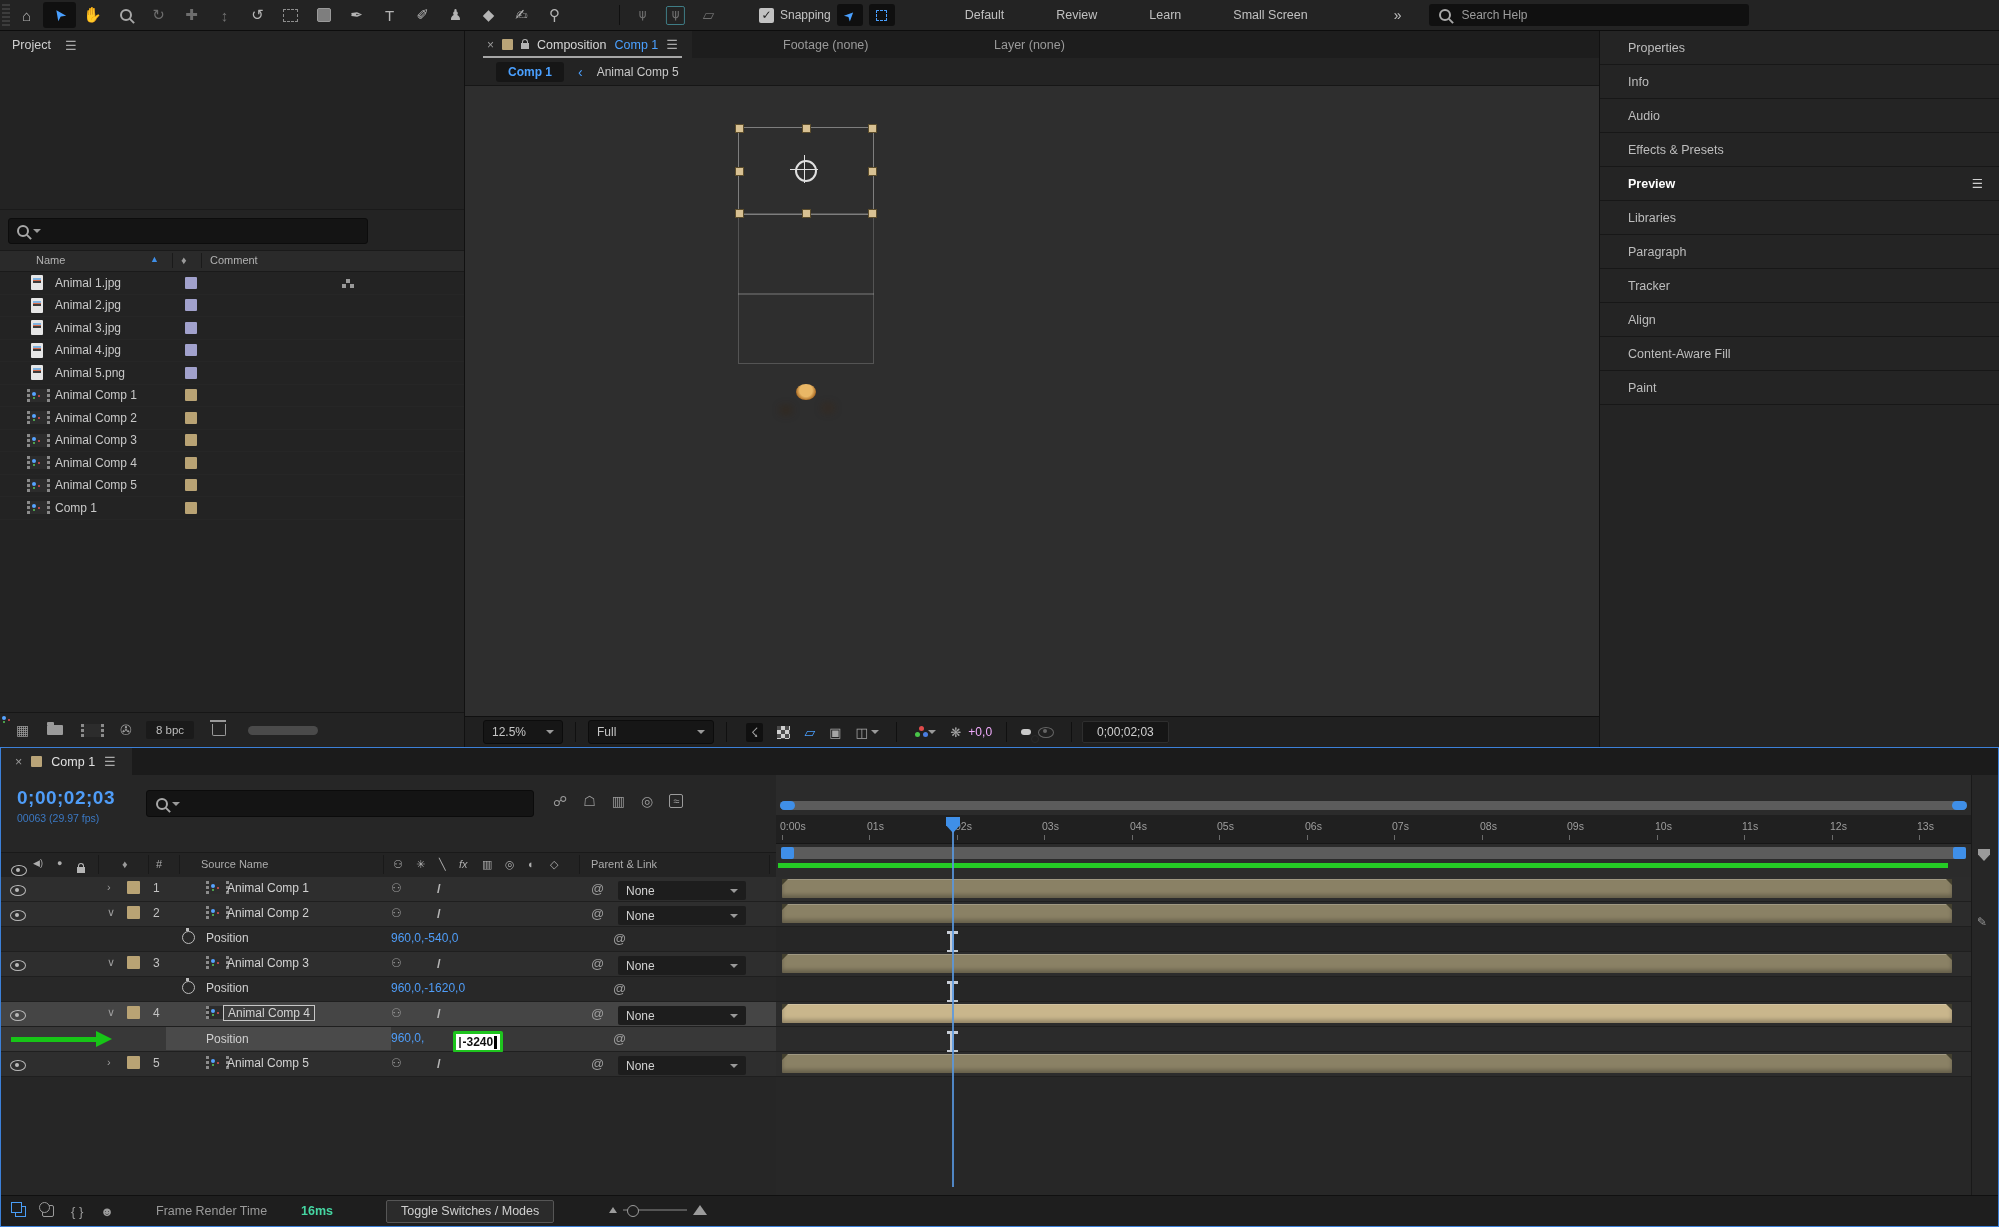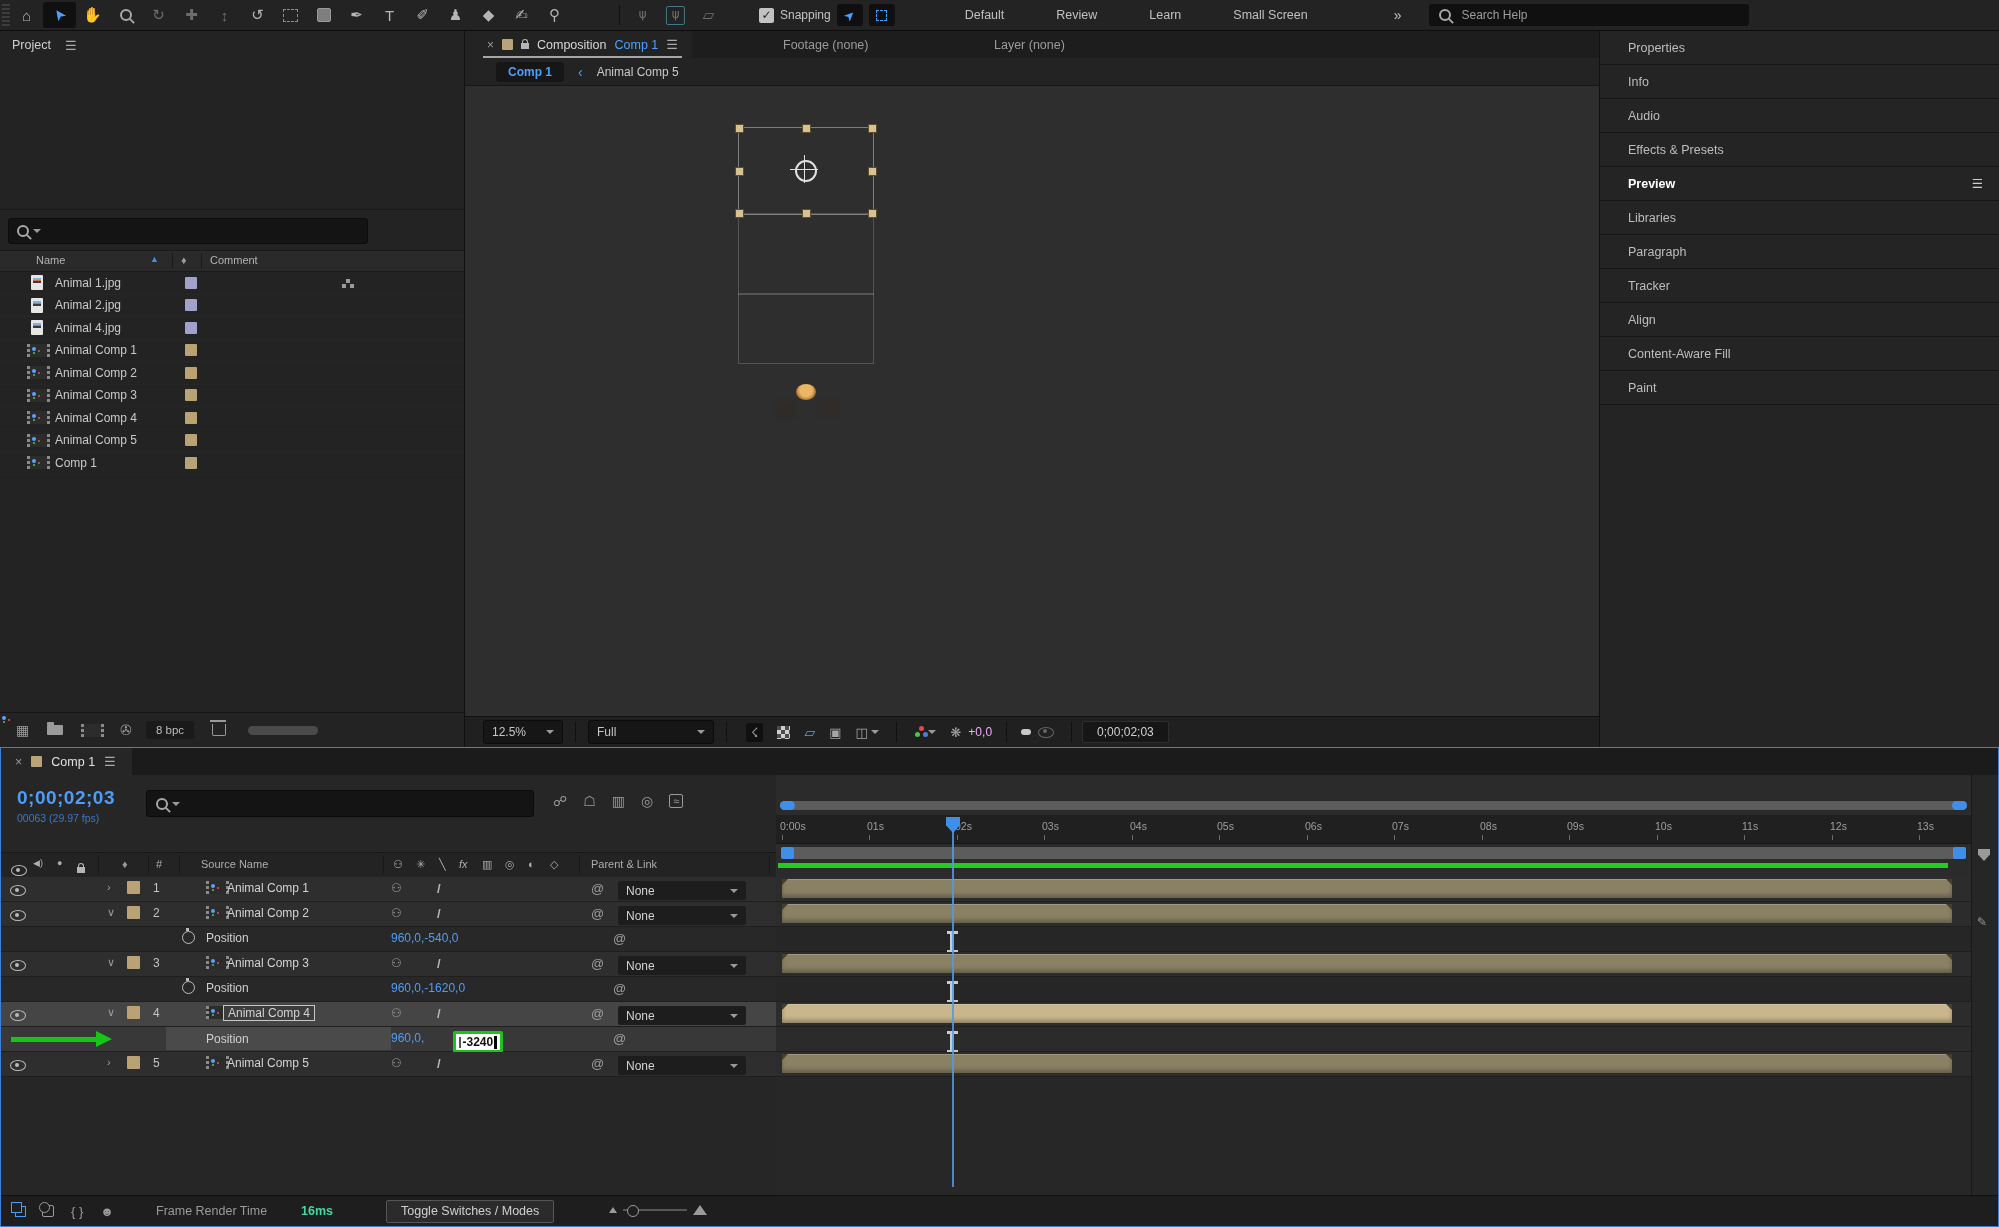--- a/index.html
+++ b/index.html
@@ -321,21 +321,31 @@
             <span class="lblsq lav"></span>
             <span class="netic"></span>
           </div>
         <div class="prow">
             <span class="fileic"></span>
             <span class="pname">Animal 2.jpg</span>
             <span class="lblsq lav"></span>
           </div>
         <div class="prow">
             <span class="fileic"></span>
+            <span class="pname">Animal 3.jpg</span>
+            <span class="lblsq lav"></span>
+          </div>
+        <div class="prow">
+            <span class="fileic"></span>
             <span class="pname">Animal 4.jpg</span>
+            <span class="lblsq lav"></span>
+          </div>
+        <div class="prow">
+            <span class="fileic"></span>
+            <span class="pname">Animal 5.png</span>
             <span class="lblsq lav"></span>
           </div>
         <div class="prow">
             <span class="compic"></span>
             <span class="pname">Animal Comp 1</span>
             <span class="lblsq tan"></span>
           </div>
         <div class="prow">
             <span class="compic"></span>
             <span class="pname">Animal Comp 2</span>

